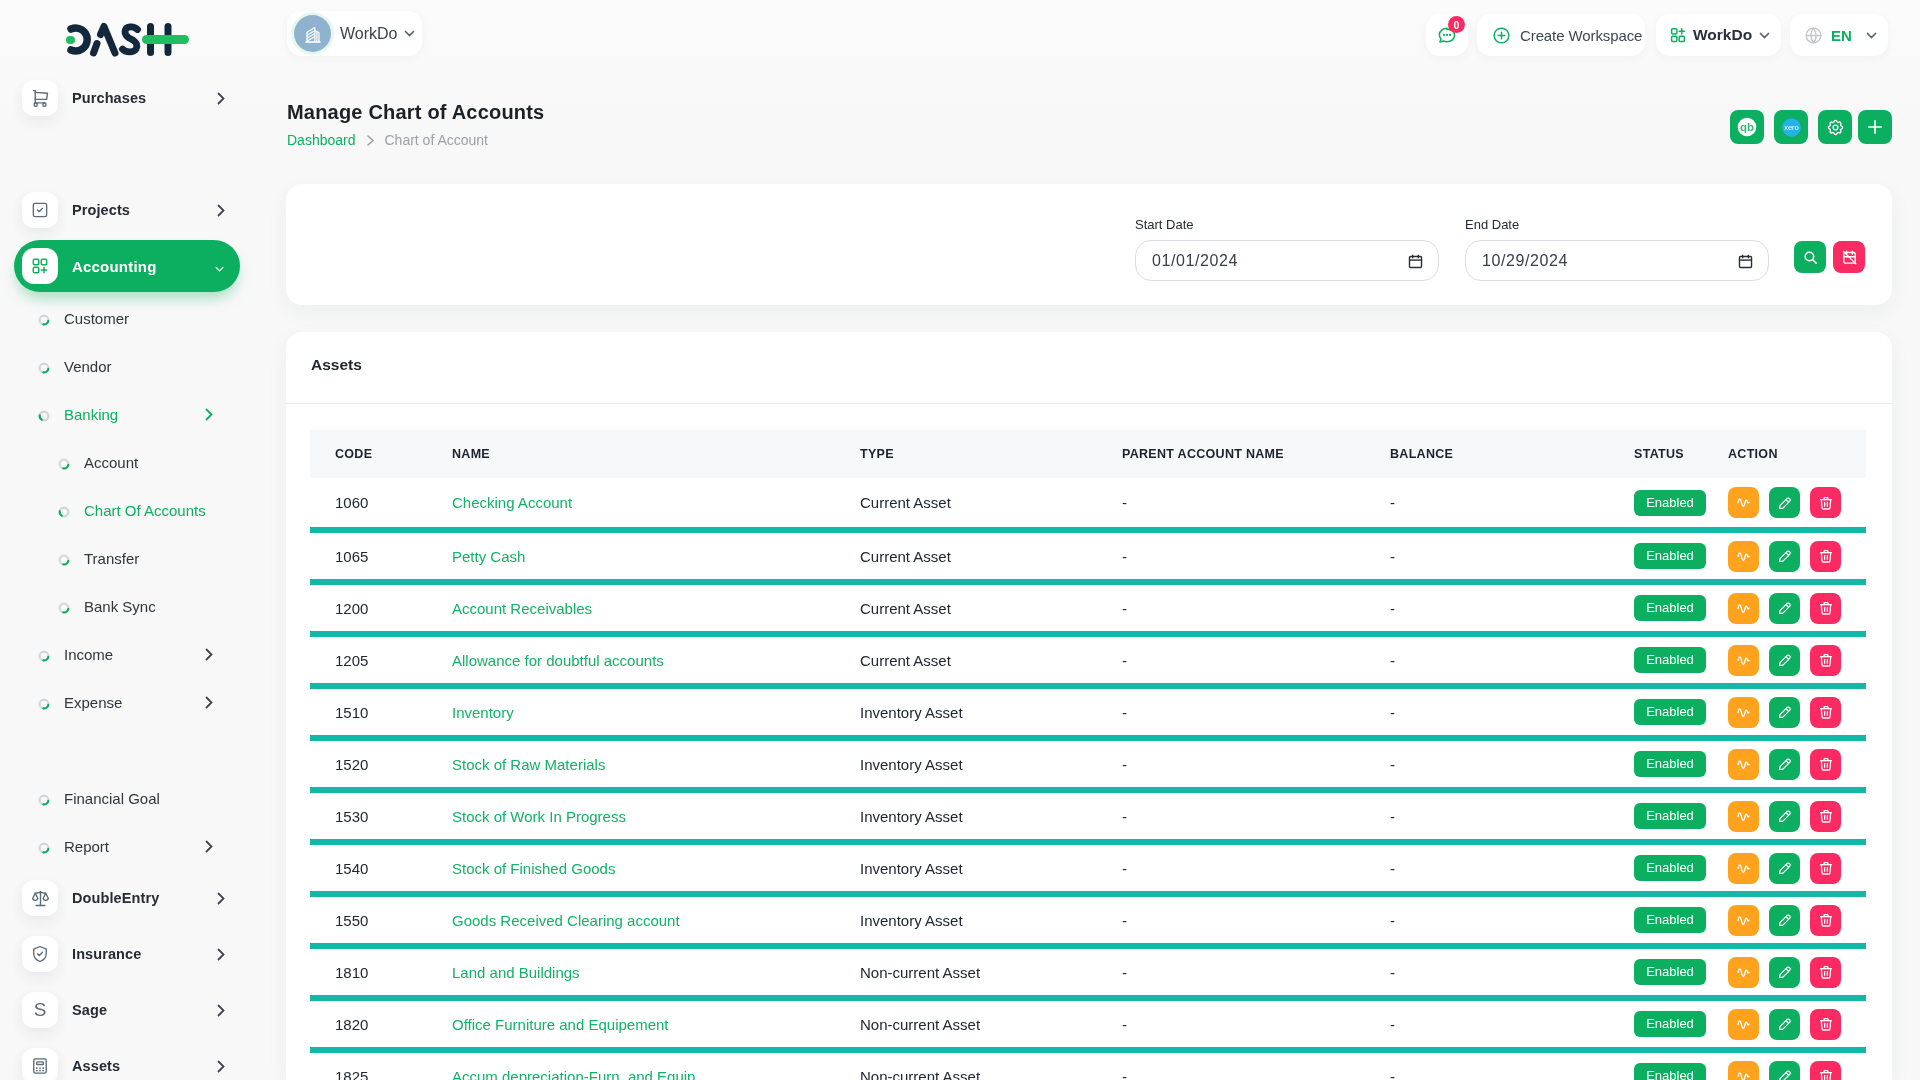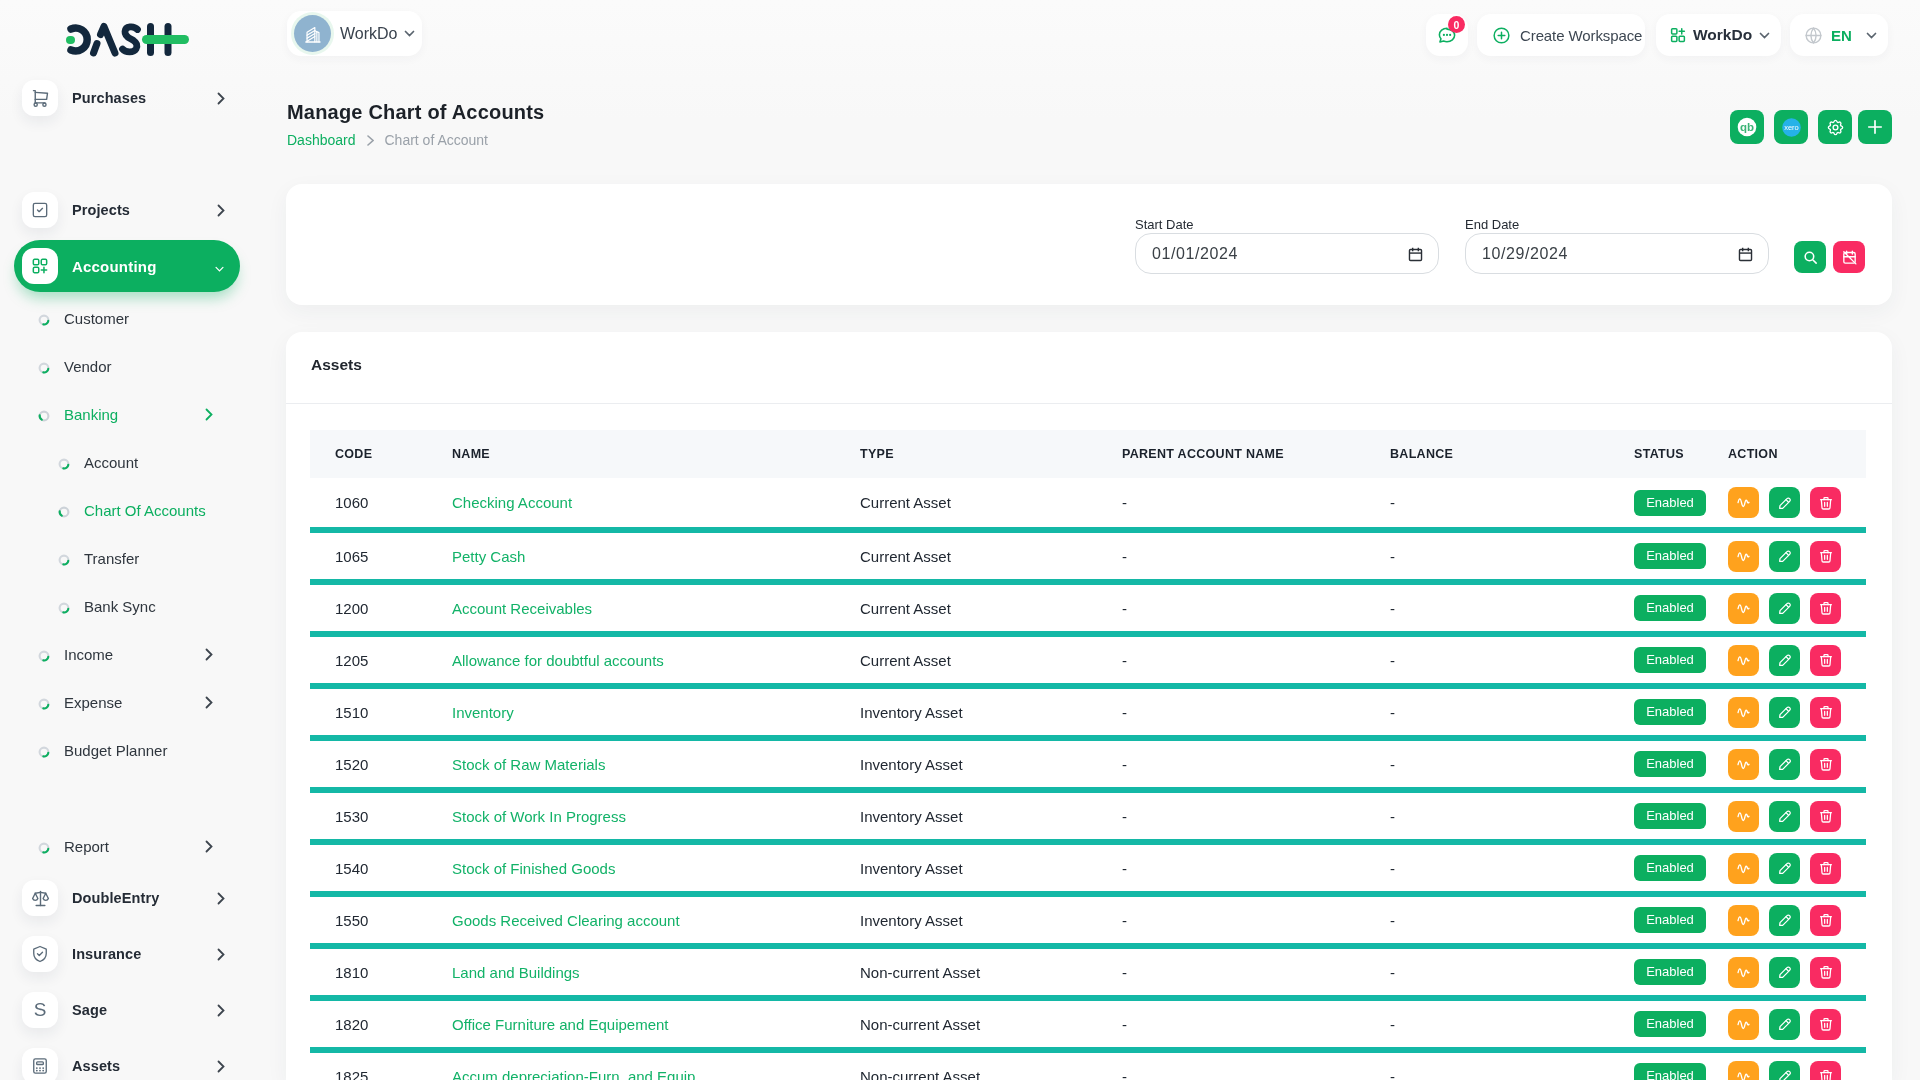--- a/index.html
+++ b/index.html
@@ -45,21 +45,21 @@
 
 h1{position:absolute;left:287px;top:101px;font-size:20px;font-weight:700;color:#1c2128;letter-spacing:.2px}
 .crumbs{position:absolute;left:287px;top:132px;font-size:14px;color:#9aa1a9;display:flex;align-items:center;gap:11px}
 .crumbs a{color:#0caf60;text-decoration:none}
 .sqbtn{position:absolute;top:110px;width:34px;height:34px;border-radius:8px;background:#0caf60;display:flex;align-items:center;justify-content:center}
 
 .card{position:absolute;left:286px;width:1606px;background:#fff;border-radius:16px;box-shadow:0 7px 22px rgba(44,54,72,.05)}
 .f-card{top:184px;height:121px}
 .t-card{top:332px;height:748px;border-bottom-left-radius:0;border-bottom-right-radius:0}
 .f-lab{position:absolute;top:217px;font-size:13px;font-weight:400;color:#252b33}
-.f-inp{position:absolute;top:233px;height:41px;background:#fff;border:1px solid #d9dde1;border-radius:16px;font-size:16px;letter-spacing:.6px;color:#3a4046;display:flex;align-items:center;padding-left:16px}
+.f-inp{position:absolute;top:240px;height:41px;background:#fff;border:1px solid #d9dde1;border-radius:16px;font-size:16px;letter-spacing:.6px;color:#3a4046;display:flex;align-items:center;padding-left:16px}
 .f-inp svg{position:absolute;right:14px;top:12px}
 .f-btn{position:absolute;top:241px;width:32px;height:32px;border-radius:8px;display:flex;align-items:center;justify-content:center}
 
 .cardhead{position:absolute;left:0;top:0;width:100%;height:72px;border-bottom:1px solid #ebedf0}
 .cardhead .t{position:absolute;left:25px;top:24px;font-size:15.5px;font-weight:700;color:#21262e}
 table{position:absolute;left:24px;top:98px;width:1556px;border-collapse:collapse;table-layout:fixed}
 thead tr{height:48px;background:#f6f8fa}
 th{font-size:12.5px;font-weight:700;color:#1b222c;text-align:left;text-transform:uppercase;letter-spacing:.3px;padding:0}
 th.c1,td.c1{padding-left:25px}
 tbody tr{height:52px;border-bottom:6px solid #14b8a6}
@@ -189,26 +189,26 @@
 <div class="si" style="top:678px">
       <span class="bl"><svg width="12" height="12" viewBox="0 0 12 12">
           <circle cx="6" cy="6" r="4.4" fill="none" stroke="#d2d7dd" stroke-width="2.1"></circle>
           <path d="M8.2 9.8A4.4 4.4 0 0 1 2.2 8.3" fill="none" stroke="#0caf60" stroke-width="2.1" stroke-linecap="round" transform="rotate(-50 6 6)"></path>
         </svg></span>
       <span class="t">Expense</span>
   <svg class="chev" viewBox="0 0 9 13">
         <path d="M1.5 1.5l5 5-5 5" fill="none" stroke="#3d454e" stroke-width="1.8" stroke-linecap="round"></path>
       </svg>
 </div>
-<div class="si" style="top:726px">
-      <span class="bl"><svg width="12" height="12" viewBox="0 0 12 12">
-          <circle cx="6" cy="6" r="4.4" fill="none" stroke="#d2d7dd" stroke-width="2.1"></circle>
-          <path d="M8.2 9.8A4.4 4.4 0 0 1 2.2 8.3" fill="none" stroke="#0caf60" stroke-width="2.1" stroke-linecap="round" transform="rotate(-50 6 6)"></path>
-        </svg></span>
-      <span class="t">Budget Planner</span>
+<div class="si" style="top:774px">
+      <span class="bl"><svg width="12" height="12" viewBox="0 0 12 12">
+          <circle cx="6" cy="6" r="4.4" fill="none" stroke="#d2d7dd" stroke-width="2.1"></circle>
+          <path d="M8.2 9.8A4.4 4.4 0 0 1 2.2 8.3" fill="none" stroke="#0caf60" stroke-width="2.1" stroke-linecap="round" transform="rotate(-50 6 6)"></path>
+        </svg></span>
+      <span class="t">Financial Goal</span>
     </div>
 <div class="si" style="top:822px">
       <span class="bl"><svg width="12" height="12" viewBox="0 0 12 12">
           <circle cx="6" cy="6" r="4.4" fill="none" stroke="#d2d7dd" stroke-width="2.1"></circle>
           <path d="M8.2 9.8A4.4 4.4 0 0 1 2.2 8.3" fill="none" stroke="#0caf60" stroke-width="2.1" stroke-linecap="round" transform="rotate(-50 6 6)"></path>
         </svg></span>
       <span class="t">Report</span>
   <svg class="chev" viewBox="0 0 9 13">
         <path d="M1.5 1.5l5 5-5 5" fill="none" stroke="#3d454e" stroke-width="1.8" stroke-linecap="round"></path>
       </svg>

